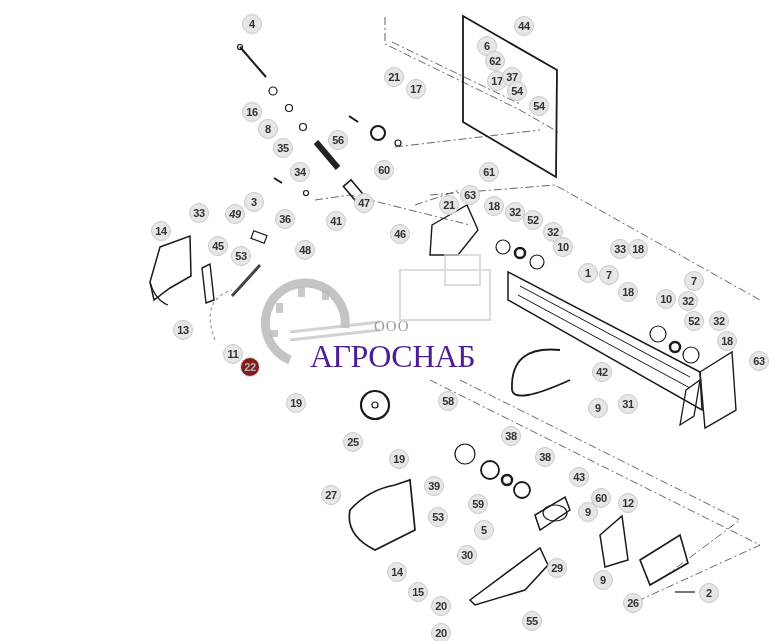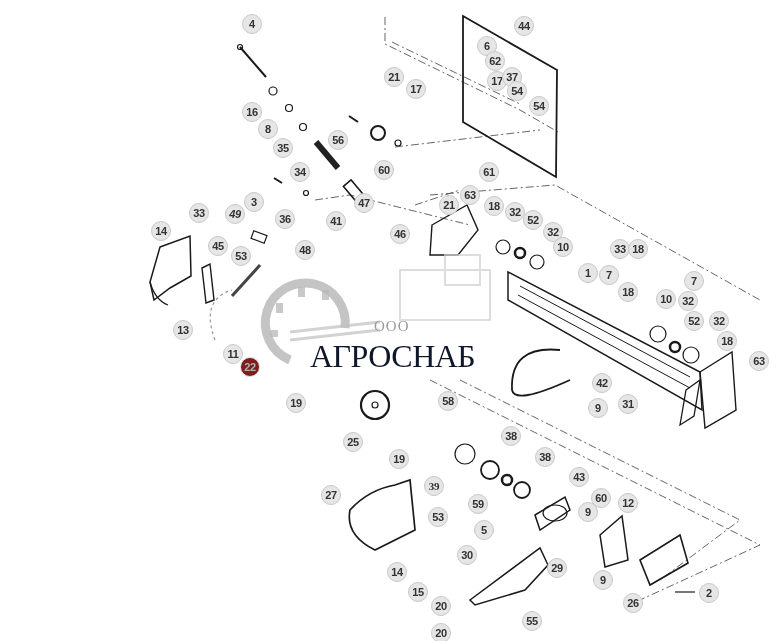--- a/index.html
+++ b/index.html
@@ -10,21 +10,21 @@
     position: absolute; width: 20px; height: 20px; margin-left: -10px; margin-top: -10px;
     border-radius: 50%; background: #e6e6e6; border: 1px solid #c8c8c8;
     box-sizing: border-box; display: flex; align-items: center; justify-content: center;
     font-size: 11px; font-weight: bold; color: #333; letter-spacing: -0.3px;
     cursor: pointer;
   }
   .callout.faded { color: #b0b0b0; background: #7f1d1d; border-color: #e2e2e2; }
   .watermark { position: absolute; pointer-events: none; }
   .wm-ooo { position: absolute; left: 374px; top: 318px; font-size: 15px; color: #9a9a9a;
             font-family: "Liberation Serif", serif; letter-spacing: 1px; }
-  .wm-name { position: absolute; left: 310px; top: 338px; font-size: 32px; color: #0f172a;
+  .wm-name { position: absolute; left: 310px; top: 338px; font-size: 32px; color: #4c1d95;
              font-family: "Liberation Serif", serif; letter-spacing: -0.5px; }
 </style>
 </head>
 <body>
 
 <svg id="diagram" width="781" height="641" viewBox="0 0 781 641" xmlns="http://www.w3.org/2000/svg">
   <g fill="none" stroke="#1a1a1a" stroke-width="1.2">
 
     <g stroke-dasharray="8 3 2 3" stroke-width="0.9" stroke="#555">
       <polyline points="385,17 385,44 520,110 558,132"></polyline>
@@ -177,27 +177,27 @@
     <div class="callout" style="left: 588px; top: 273px;">1</div>
     <div class="callout" style="left: 609px; top: 275px;">7</div>
     <div class="callout" style="left: 694px; top: 281px;">7</div>
     <div class="callout" style="left: 628px; top: 292px;">18</div>
     <div class="callout" style="left: 666px; top: 299px;">10</div>
     <div class="callout" style="left: 688px; top: 301px;">32</div>
     <div class="callout" style="left: 694px; top: 321px;">52</div>
     <div class="callout" style="left: 719px; top: 321px;">32</div>
     <div class="callout" style="left: 727px; top: 341px;">18</div>
     <div class="callout" style="left: 759px; top: 361px;">63</div>
-    <div class="callout" style="left: 602px; top: 383px;">42</div>
+    <div class="callout" style="left: 602px; top: 372px;">42</div>
     <div class="callout" style="left: 628px; top: 404px;">31</div>
     <div class="callout" style="left: 598px; top: 408px;">9</div>
     <div class="callout" style="left: 448px; top: 401px;">58</div>
     <div class="callout" style="left: 353px; top: 442px;">25</div>
     <div class="callout" style="left: 399px; top: 459px;">19</div>
-    <div class="callout" style="left: 434px; top: 486px; font-family: Liberation Serif, serif;">39</div>
+    <div class="callout" style="left: 434px; top: 486px;">39</div>
     <div class="callout" style="left: 511px; top: 436px;">38</div>
     <div class="callout" style="left: 545px; top: 457px;">38</div>
     <div class="callout" style="left: 478px; top: 504px;">59</div>
     <div class="callout" style="left: 579px; top: 477px;">43</div>
     <div class="callout" style="left: 331px; top: 495px; text-align: center;">27</div>
     <div class="callout" style="left: 438px; top: 517px;">53</div>
     <div class="callout" style="left: 484px; top: 530px;">5</div>
     <div class="callout" style="left: 601px; top: 498px;">60</div>
     <div class="callout" style="left: 628px; top: 503px;">12</div>
     <div class="callout" style="left: 588px; top: 512px;">9</div>

